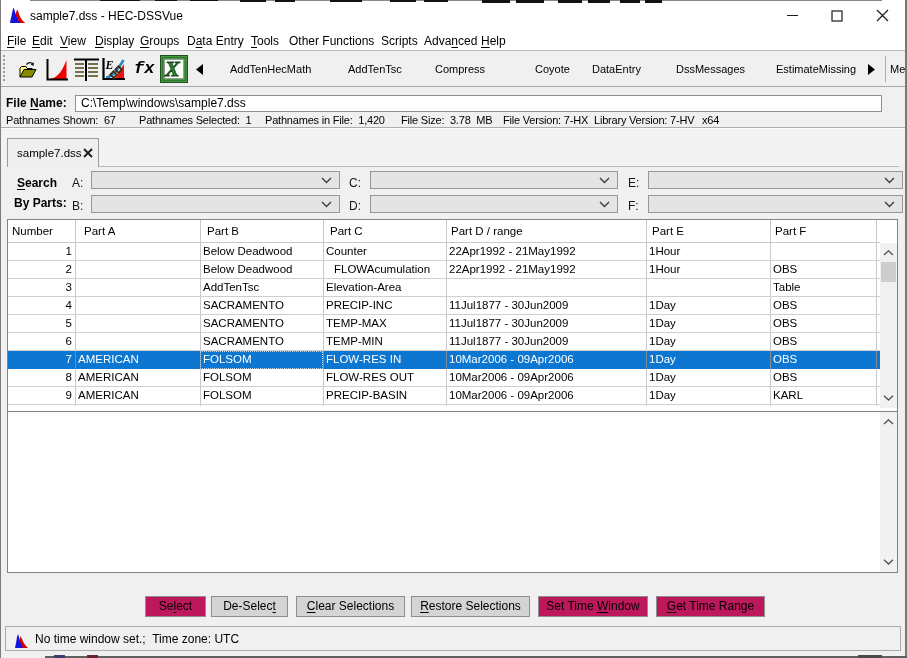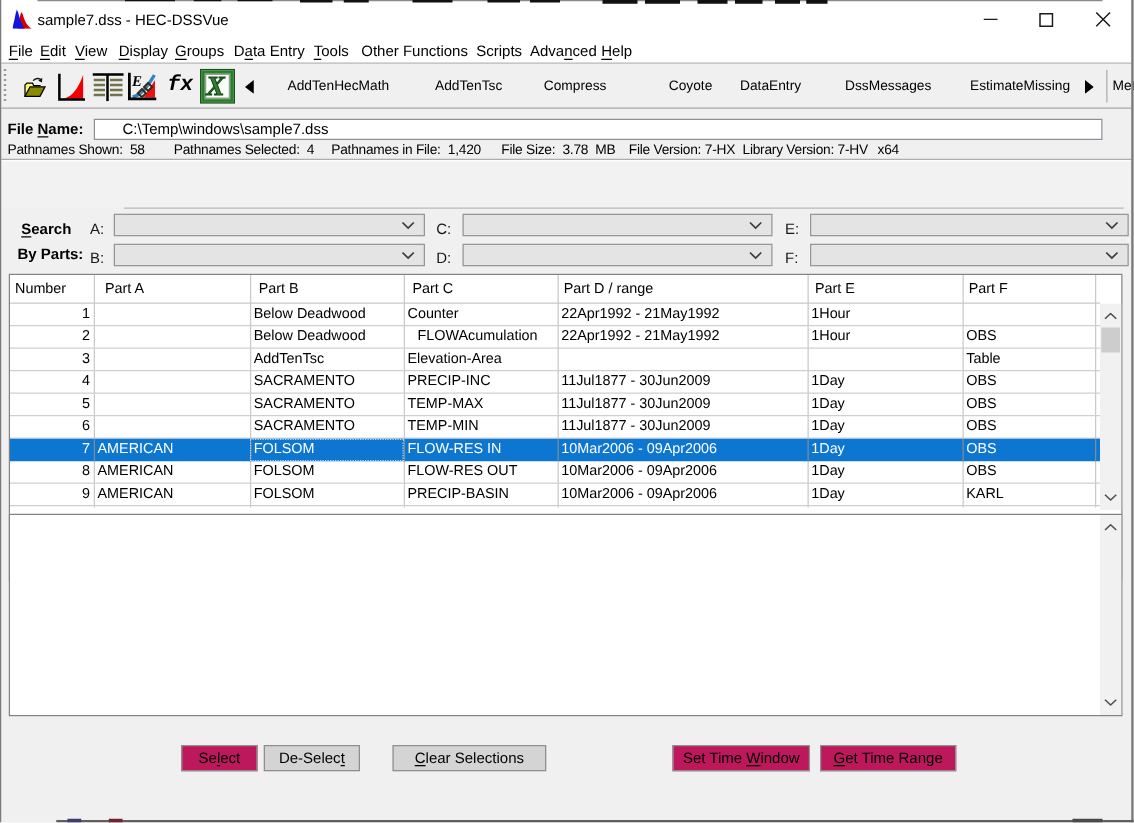--- a/index.html
+++ b/index.html
@@ -15,21 +15,21 @@
 .mi{position:absolute;top:34px;font-size:12px;color:#000;white-space:pre}
 #mline{position:absolute;left:1px;top:50px;width:904px;height:1px;background:#b9b9b9}
 
 #toolbar{position:absolute;left:1px;top:51px;width:904px;height:35px;background:#f0f0f0}
 #tbline{position:absolute;left:1px;top:86px;width:904px;height:1px;background:#a8a8a8}
 .tl{position:absolute;top:63px;font-size:11px;color:#000;white-space:pre}
 #grip{position:absolute;left:3px;top:55px;width:2px;height:27px;background:repeating-linear-gradient(#9a9a9a 0 2px,#f0f0f0 2px 4px)}
 #tsep{position:absolute;left:885px;top:56px;width:1px;height:26px;background:#ababab}
 
 #fnlab{position:absolute;left:6px;top:96px;font-size:12px;font-weight:bold}
-#fnfield{position:absolute;left:75px;top:95px;width:807px;height:17px;background:#fff;border:1px solid #8f9097;font-size:12px;line-height:15px;padding-left:22px;white-space:pre}
+#fnfield{position:absolute;left:75px;top:95px;width:807px;height:17px;background:#fff;border:1px solid #8f9097;font-size:12px;line-height:15px;padding-left:5px;white-space:pre}
 
 .st{position:absolute;top:114px;font-size:11px;letter-spacing:-0.2px;color:#000;white-space:pre}
 #groove1{position:absolute;left:1px;top:127px;width:904px;height:1px;background:#adadad}
 #groove2{position:absolute;left:1px;top:128px;width:904px;height:1px;background:#fdfdfd}
 
 #tabstrip{position:absolute;left:1px;top:129px;width:904px;height:37px;background:#f2f2f2}
 #tab{position:absolute;left:7px;top:138px;width:92px;height:29px;background:#efefef;border:1px solid #9b9b9b;border-bottom:none}
 #tabtxt{position:absolute;left:9px;top:8px;font-size:11.5px}
 #ctline{position:absolute;left:99px;top:166px;width:800px;height:1px;background:#b9b9b9}
 
@@ -165,30 +165,36 @@
   <div class="tl" style="left:776px">EstimateMissing</div>
   <svg class="ab" style="left:867px;top:64px" width="8" height="11">
       <polygon points="1,0 1,11 8,5.5" fill="#000"></polygon>
     </svg>
   <div id="tsep" class="ab"></div>
   <div class="tl" style="left:890px">Met</div>
 
   <div id="fnlab">File <u>N</u>ame:</div>
   <div id="fnfield">C:\Temp\windows\sample7.dss</div>
 
-  <div class="st" style="left:6px">Pathnames Shown:  58</div>
-  <div class="st" style="left:139px">Pathnames Selected:  4</div>
+  <div class="st" style="left:6px">Pathnames Shown:  67</div>
+  <div class="st" style="left:139px">Pathnames Selected:  1</div>
   <div class="st" style="left:265px">Pathnames in File:  1,420</div>
   <div class="st" style="left:401px">File Size:  3.78  MB</div>
   <div class="st" style="left:503px">File Version: 7-HX</div>
   <div class="st" style="left:594px">Library Version: 7-HV</div>
   <div class="st" style="left:702px">x64</div>
   <div id="groove1"></div>
     <div id="groove2"></div>
 
+  <div id="tab">
+    <div id="tabtxt">sample7.dss</div>
+    <svg class="ab" style="left:75px;top:9px" width="10" height="10">
+        <path d="M1 1 L9 9 M9 1 L1 9" stroke="#1a1a1a" stroke-width="1.8"></path>
+      </svg>
+  </div>
   <div id="ctline"></div>
 
   <div class="slab" style="left:17px;top:176px"><u>S</u>earch</div>
   <div class="slab" style="left:14px;top:196px">By Parts:</div>
   <div class="plab" style="left:72px;top:176px">A:</div>
   <div class="plab" style="left:72px;top:199px">B:</div>
   <div class="plab" style="left:349px;top:176px">C:</div>
   <div class="plab" style="left:349px;top:199px">D:</div>
   <div class="plab" style="left:628px;top:176px">E:</div>
   <div class="plab" style="left:628px;top:199px">F:</div>
@@ -347,24 +353,32 @@
           <path d="M1 5 L5.5 0.8 L10 5" stroke="#505050" stroke-width="1.3" fill="none"></path>
         </svg>
       <svg style="position:absolute;left:3px;bottom:7px" width="11" height="6" viewBox="0 0 11 6">
           <path d="M1 0.8 L5.5 5 L10 0.8" stroke="#505050" stroke-width="1.3" fill="none"></path>
         </svg>
     </div>
   </div>
 
   <div class="btn lightb" style="left:145px;width:61px">Se<u>l</u>ect</div>
   <div class="btn darkb" style="left:211px;width:77px">De-Selec<u>t</u></div>
-  <div class="btn darkb" style="left:314px;width:123px"><u>C</u>lear Selections</div>
+  <div class="btn darkb" style="left:296px;width:109px"><u>C</u>lear Selections</div>
+  <div class="btn darkb" style="left:411px;width:119px"><u>R</u>estore Selections</div>
   <div class="btn lightb" style="left:538px;width:110px">Set Time <u>W</u>indow</div>
   <div class="btn lightb" style="left:656px;width:109px"><u>G</u>et Time Range</div>
 
+  <div id="status">
+    <svg class="ab" style="left:8px;top:4px" width="17" height="17" viewBox="0 0 17 17">
+      <polygon points="5,17 5.5,10 6.5,5 8,8 9,10.5 10.5,13 12,15 14,17" fill="#d40000"></polygon>
+      <polygon points="1,17 2,12 3,6 4,3 5,6 6,10 7,13 8,15 9,17" fill="#1414e0"></polygon>
+    </svg>
+    <div id="stattxt">No time window set.;  Time zone: UTC</div>
+  </div>
 
   <div id="bleft"></div>
     <div id="bright"></div>
     <div id="bbot"></div>
   <div class="tm" style="left:30px;top:0;width:852px;height:1px;background:#8a8a8a"></div>
   <div class="tm" style="left:100px;top:0;width:40px;height:1px"></div>
   <div class="tm" style="left:155px;top:0;width:22px;height:1px"></div>
   <div class="tm" style="left:190px;top:0;width:28px;height:1px"></div>
   <div class="tm" style="left:240px;top:0;width:26px;height:2px"></div>
   <div class="tm" style="left:275px;top:0;width:20px;height:2px"></div>

